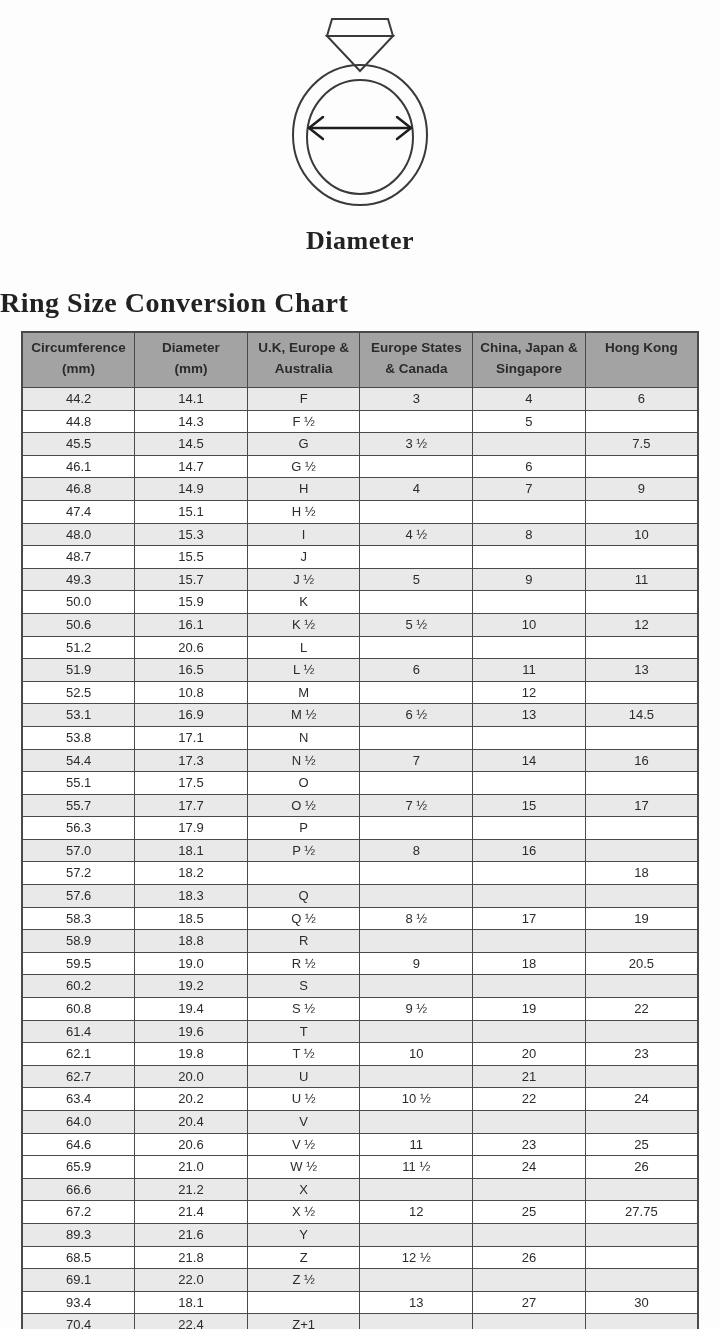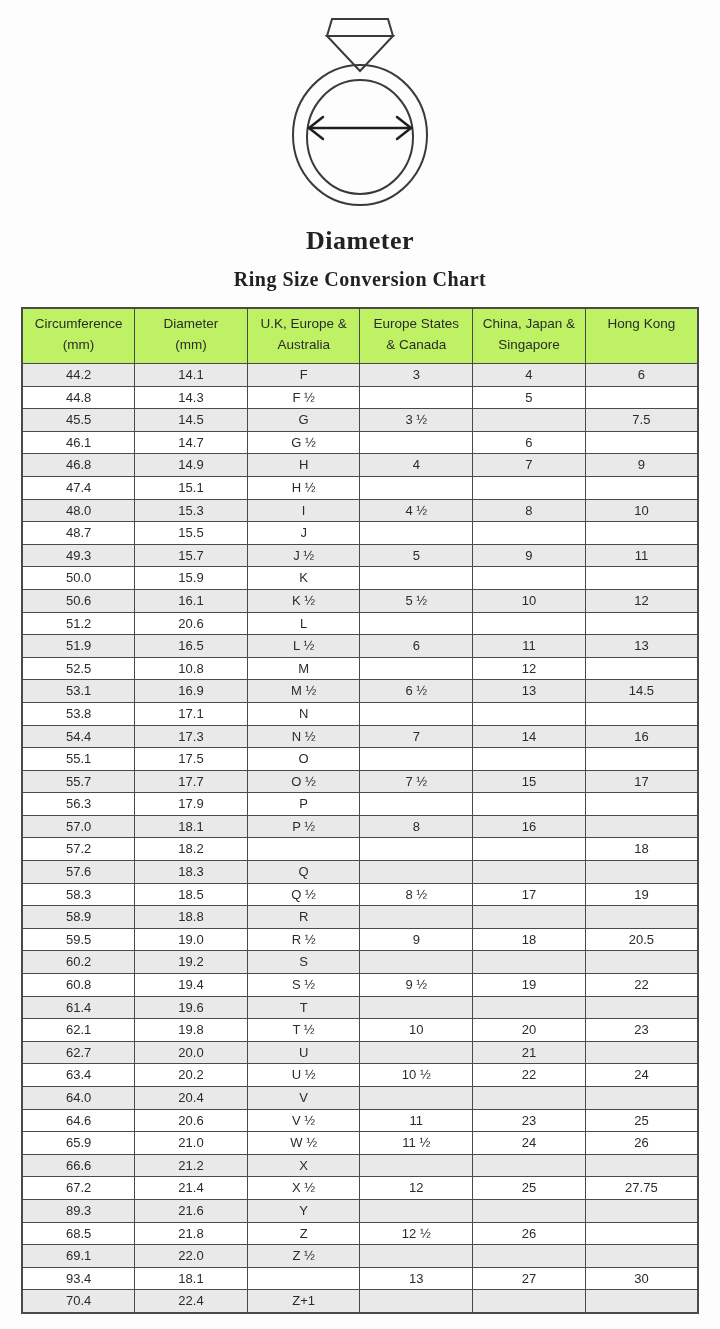--- a/index.html
+++ b/index.html
@@ -30,26 +30,25 @@
     text-align: center;
     font-family: "Liberation Serif", serif;
     font-weight: bold;
     font-size: 26px;
     line-height: 30px;
     margin-top: 16px;
     letter-spacing: 0.5px;
     color: #222;
   }
   .chart-title {
-    text-align: center;
     font-family: "Liberation Serif", serif;
     font-weight: bold;
-    font-size: 20px;
+    font-size: 28px;
     line-height: 30px;
-    margin-top: 8px;
+    margin-top: 32px;
     letter-spacing: 0.5px;
     color: #222;
   }
   table.ring-table {
     width: 678px;
     margin: 13px auto 0 auto;
     border-collapse: collapse;
     table-layout: fixed;
     background: #ffffff;
     border: 2px solid #4a4a4a;
@@ -57,26 +56,26 @@
   table.ring-table th,
   table.ring-table td {
     border: 1px solid #4a4a4a;
     text-align: center;
     padding: 0;
     overflow: hidden;
     white-space: nowrap;
   }
   table.ring-table th {
     height: 50px;
-    font-weight: normal;
+    font-weight: bold;
     font-size: 13.5px;
     line-height: 21px;
     vertical-align: top;
     padding-top: 4px;
-    background: #bef264;
+    background: #a3a3a3;
   }
   table.ring-table td {
     height: 21.6px;
     line-height: 21.6px;
     font-size: 13px;
     background: #ffffff;
   }
   table.ring-table tr.shaded td {
     background: #e9e9e9;
   }

